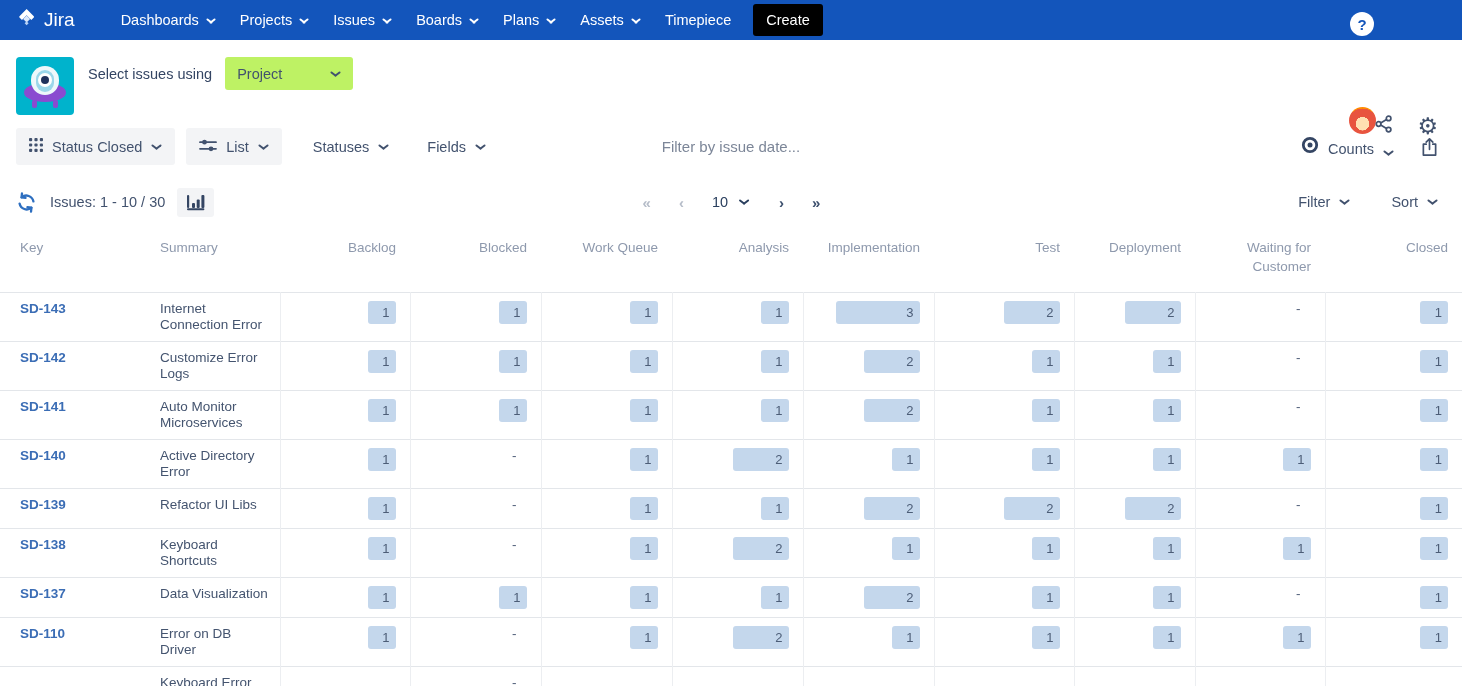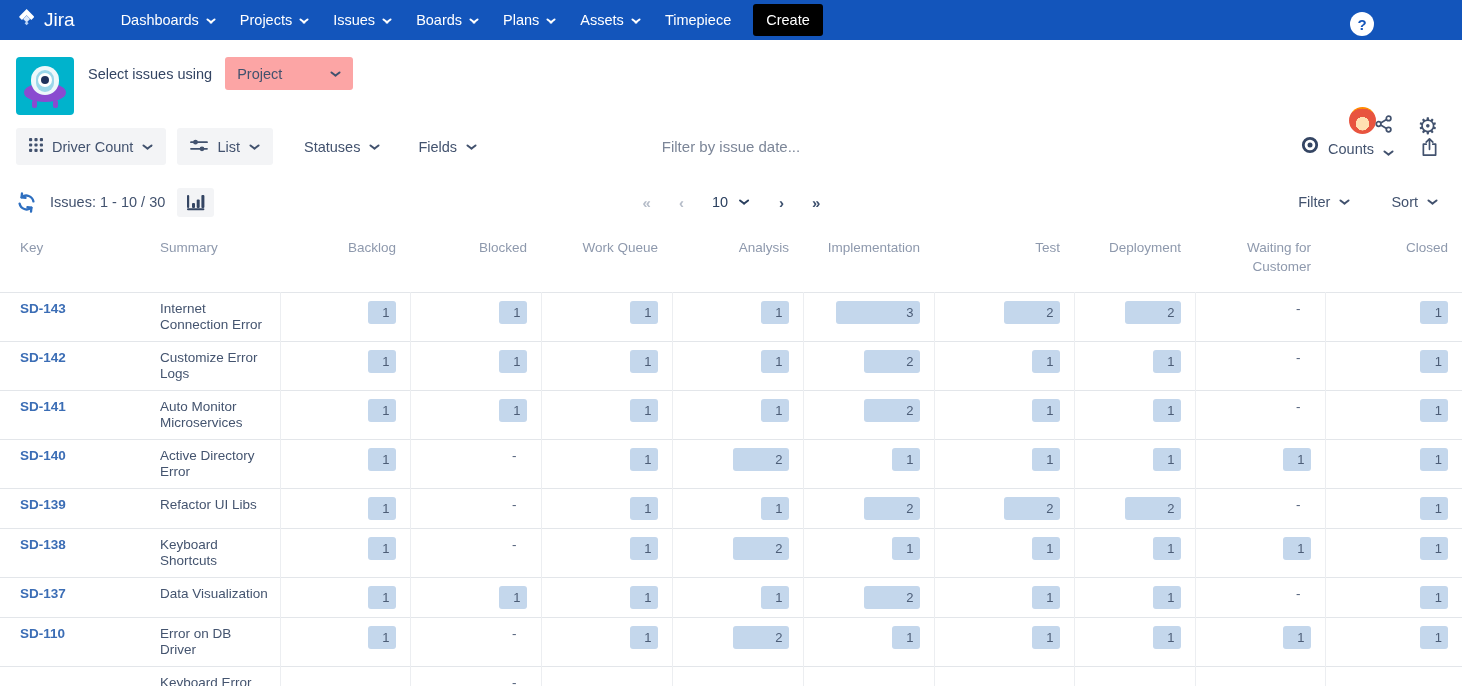--- a/index.html
+++ b/index.html
@@ -39,21 +39,21 @@
   .apptile .saucer{position:absolute;left:8px;right:8px;bottom:13px;height:19px;border-radius:50%;background:#8A4BD0;}
   .apptile .leg{position:absolute;bottom:7px;width:5px;height:8px;background:#8A4BD0;border-radius:2px;}
   .apptile .leg.l{left:16px}.apptile .leg.r{right:16px}
   .apptile .head{position:absolute;left:50%;top:9px;transform:translateX(-50%);width:28px;height:29px;border-radius:14px;background:#EDF8FB;}
   .apptile .lens{position:absolute;left:50%;top:13px;transform:translateX(-50%);width:18px;height:22px;border-radius:9px;background:#9BD7EA;}
   .apptile .pupil{position:absolute;left:50%;top:19px;transform:translateX(-50%);width:8px;height:8px;border-radius:50%;
     background:#20325C;box-shadow:0 0 0 3px #fff;}
   .gadget-col{display:flex;flex-direction:column;}
   .select-row{display:flex;align-items:center;gap:13px;}
   .select-label{font-size:14.5px;color:#344563;}
-  .mode-select{display:flex;align-items:center;justify-content:space-between;background:#fca5a5;border-radius:3px;
+  .mode-select{display:flex;align-items:center;justify-content:space-between;background:#bef264;border-radius:3px;
     width:128px;height:33px;padding:0 12px;font-size:14.5px;cursor:pointer;color:#42526E;}
   .proj-select{margin-top:9px;display:flex;align-items:center;width:370px;height:34px;border:2px solid #2B7FE0;
     border-radius:3px;padding:0 10px 0 6px;font-size:14.5px;color:#42526E;cursor:pointer;background:#fff;}
   .proj-select .caret{width:1.5px;height:17px;background:#172B4D;margin-right:2px;flex:0 0 auto;}
   .proj-select .txt{flex:1;}
   .head-icons{position:absolute;right:24px;top:74px;display:flex;align-items:center;gap:23px;}
   .gear-dark{font-size:23px;color:#42526E;line-height:1;cursor:pointer;}
 
   
   .toolbar{position:relative;display:flex;align-items:center;padding:0 24px 0 16px;margin-top:13px;height:37px;}
@@ -197,21 +197,21 @@
           <rect x="5.4" y="0" width="3.2" height="3.2" rx="1"></rect>
           <rect x="10.8" y="0" width="3.2" height="3.2" rx="1"></rect>
         <rect x="0" y="5.4" width="3.2" height="3.2" rx="1"></rect>
           <rect x="5.4" y="5.4" width="3.2" height="3.2" rx="1"></rect>
           <rect x="10.8" y="5.4" width="3.2" height="3.2" rx="1"></rect>
         <rect x="0" y="10.8" width="3.2" height="3.2" rx="1"></rect>
           <rect x="5.4" y="10.8" width="3.2" height="3.2" rx="1"></rect>
           <rect x="10.8" y="10.8" width="3.2" height="3.2" rx="1"></rect>
       </svg>
     </span>
-    <span>Driver Count</span>
+    <span>Status Closed</span>
     <span class="chev"></span>
   </div>
   <div class="tool-btn">
     <span>
       <svg width="18" height="13" viewBox="0 0 18 13">
         <path stroke="#42526E" stroke-width="1.8" stroke-linecap="round" d="M1 3.2h16M1 9.8h16"></path>
         <circle cx="5.5" cy="3.2" r="2.4" fill="#42526E"></circle>
           <circle cx="12" cy="9.8" r="2.4" fill="#42526E"></circle>
       </svg>
     </span>

